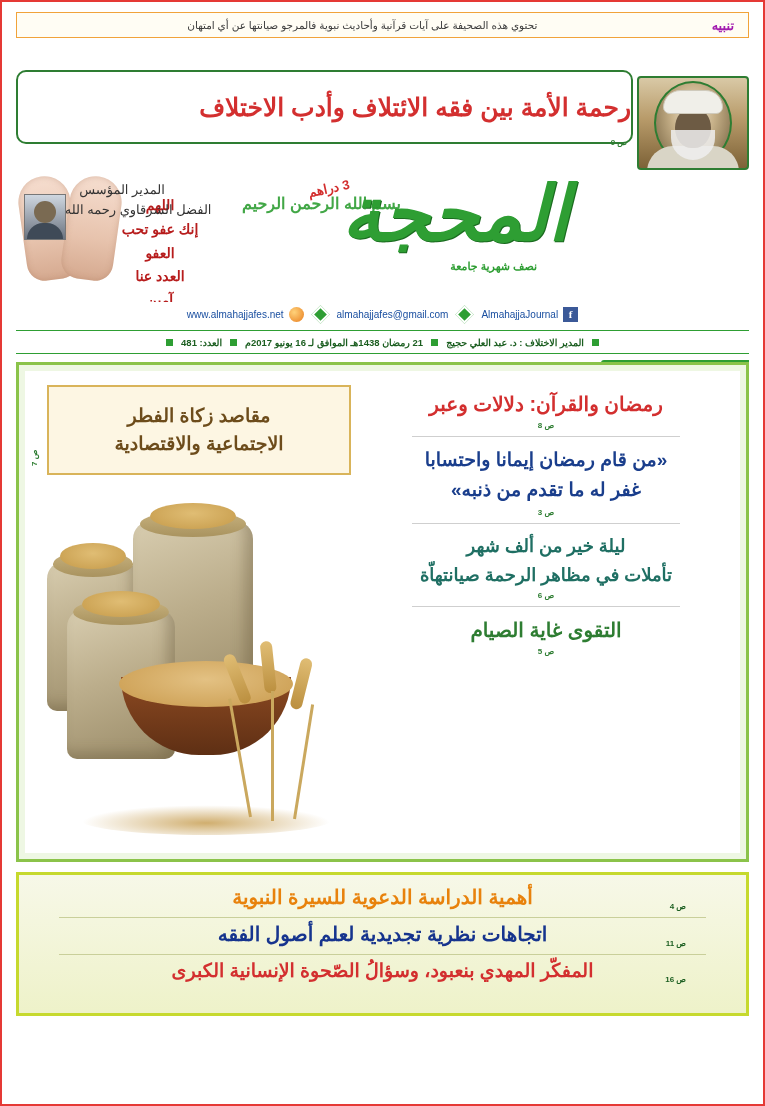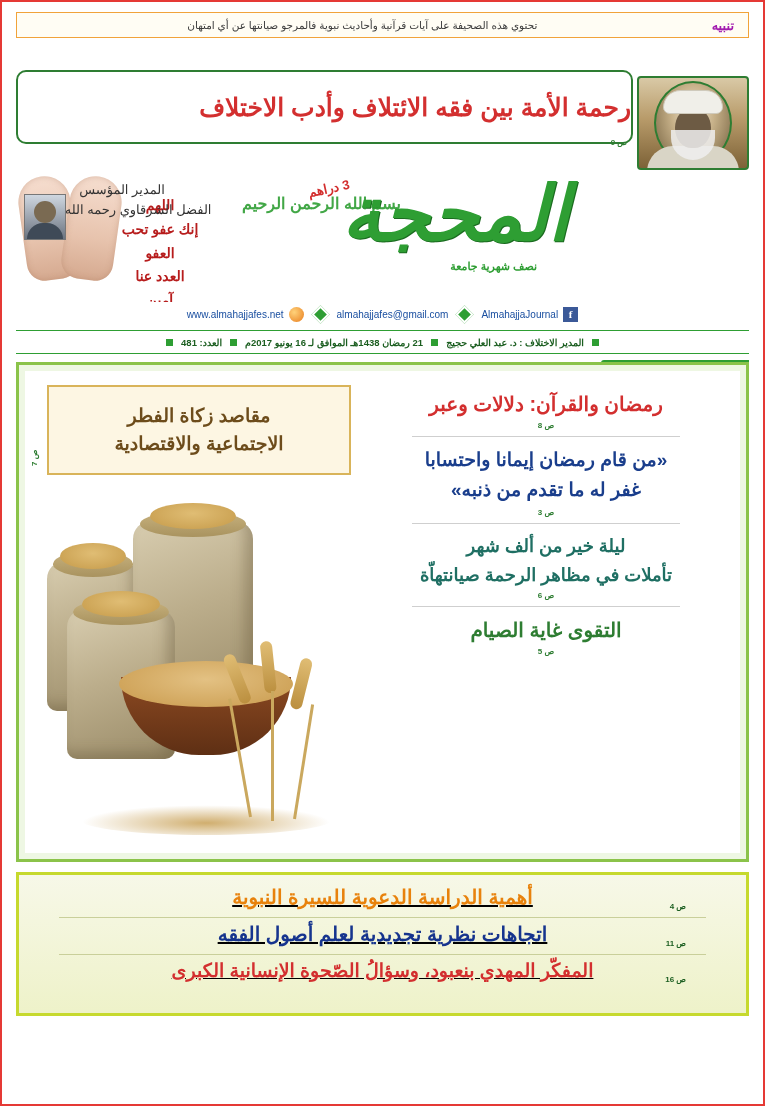--- a/index.html
+++ b/index.html
@@ -275,21 +275,20 @@
     height:1px;background:#cfcfcf;margin:6px 46px 8px 46px;
   }
 
   
   .bottom-frame{
     position:absolute;top:870px;left:14px;right:14px;height:144px;
     border:3px solid #c6d92e;
     background:linear-gradient(180deg,#f7f8e8 0%,#eef2c9 100%);
     box-sizing:border-box;
     padding-top:10px;
-    text-decoration:underline;
   }
   .b-item{position:relative;text-align:center;margin-bottom:8px;}
   .b-orange{color:#e8820c;font-size:20px;font-weight:bold;}
   .b-blue{color:#16348e;font-size:20px;font-weight:bold;}
   .b-red{color:#d32f2f;font-size:19px;font-weight:bold;}
   .b-pg{
     position:absolute;right:60px;bottom:-2px;color:#1b5e20;font-size:8px;font-weight:bold;
   }
   .b-sep{height:1px;background:#c9cf9a;margin:4px 40px;}
 </style>

